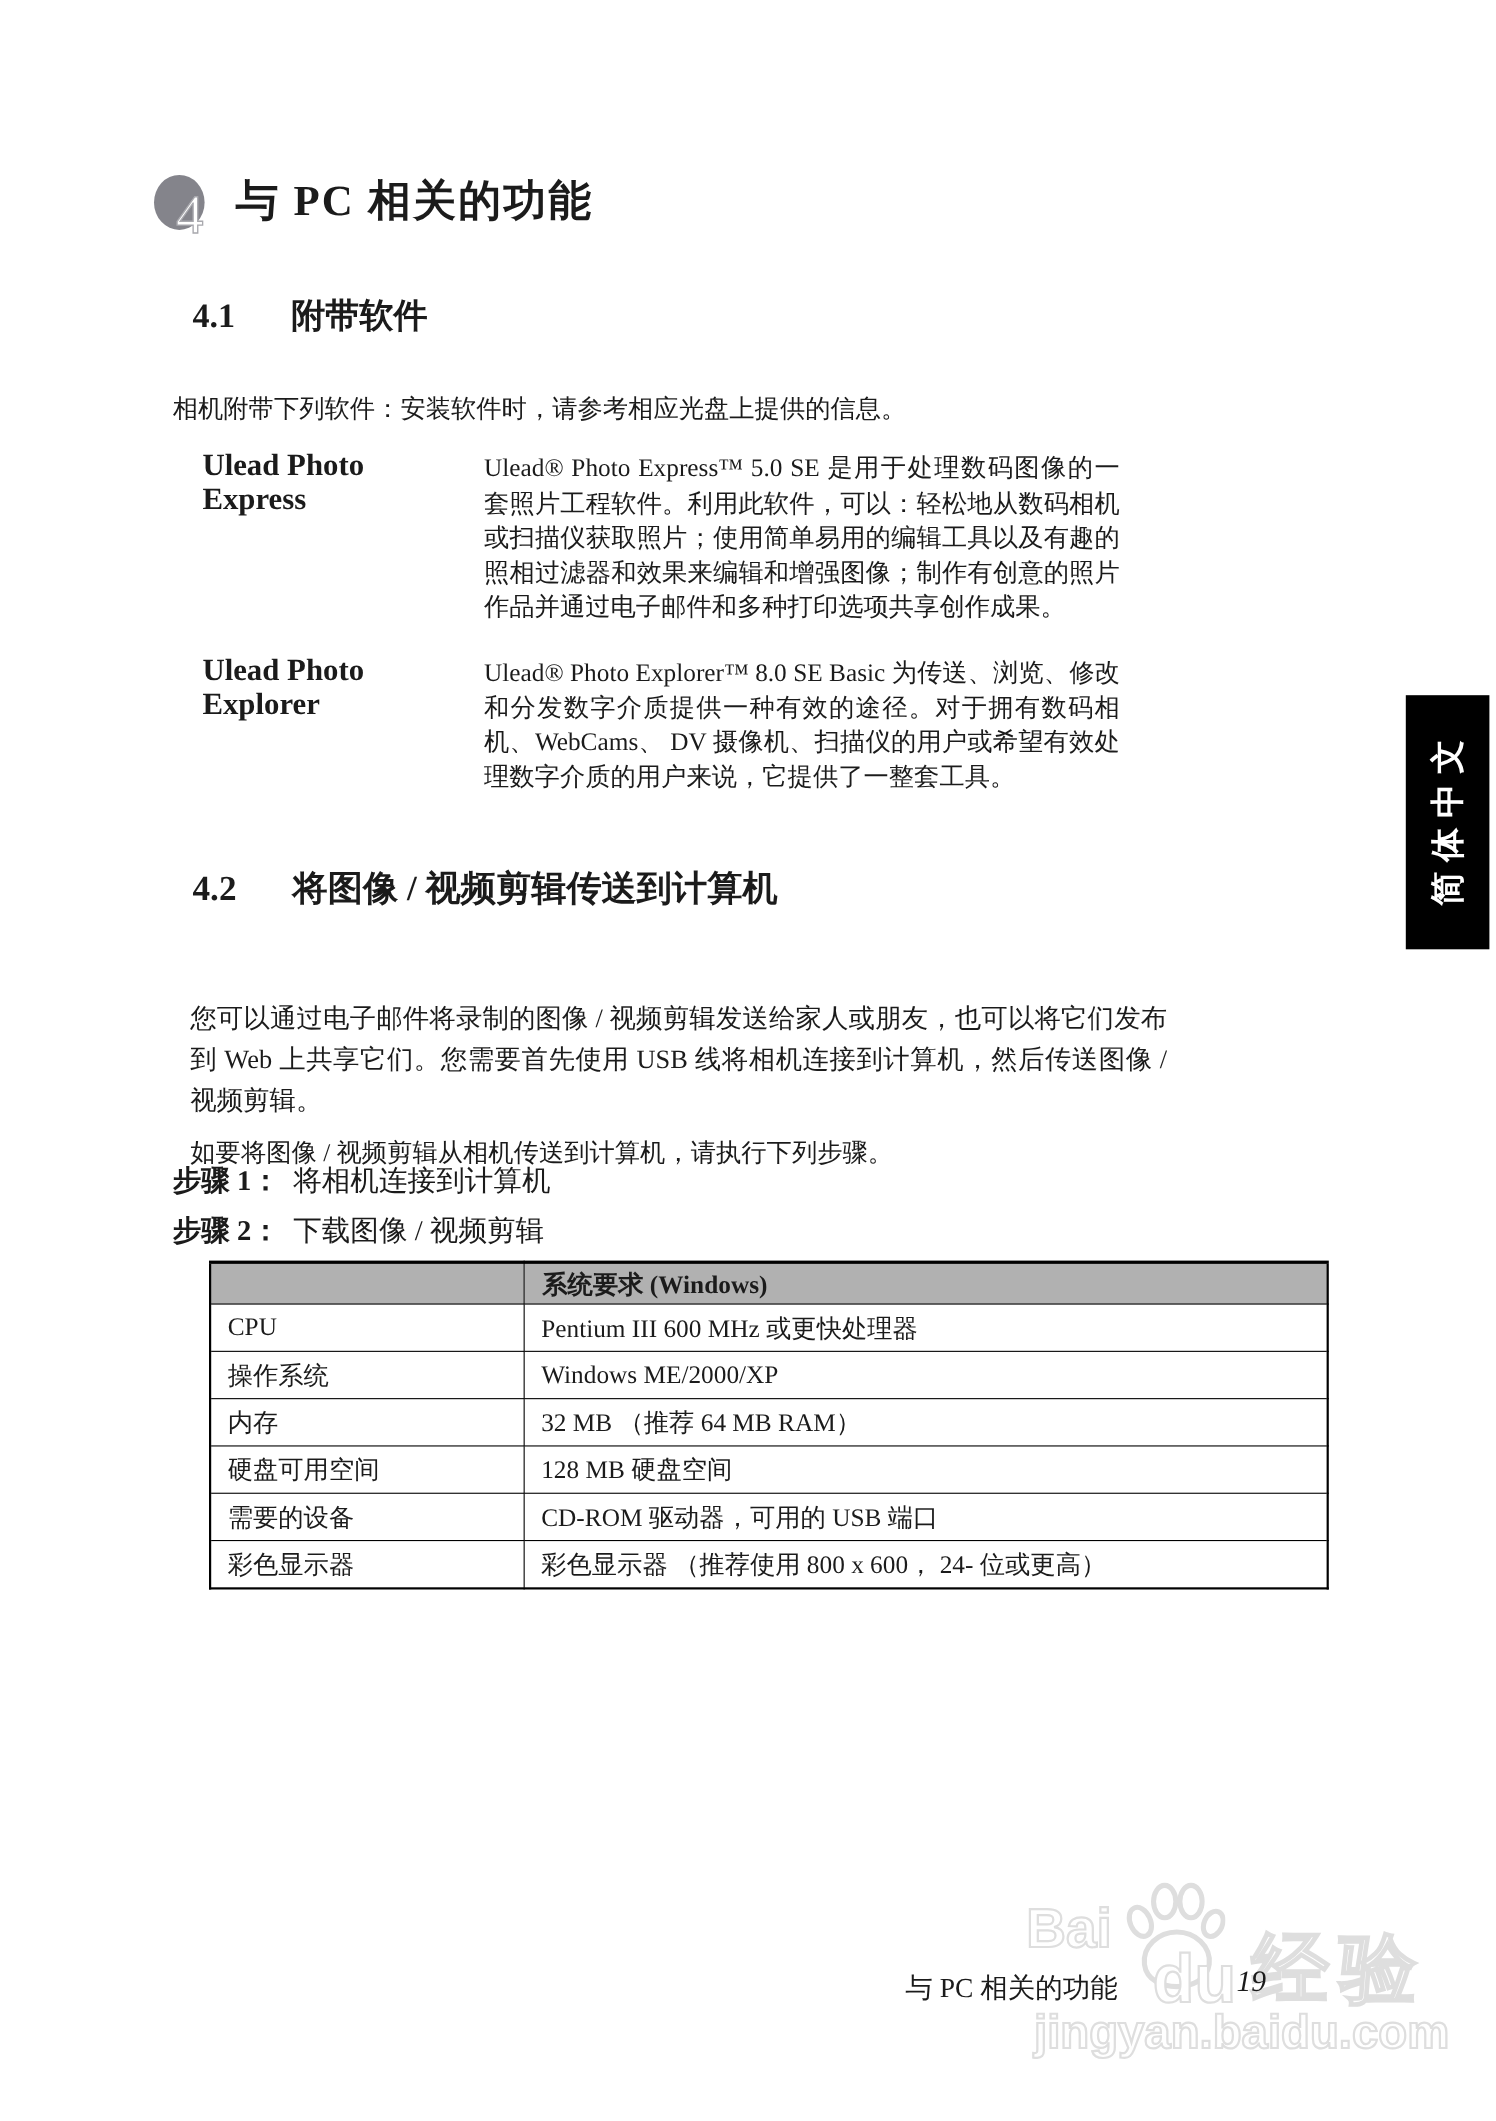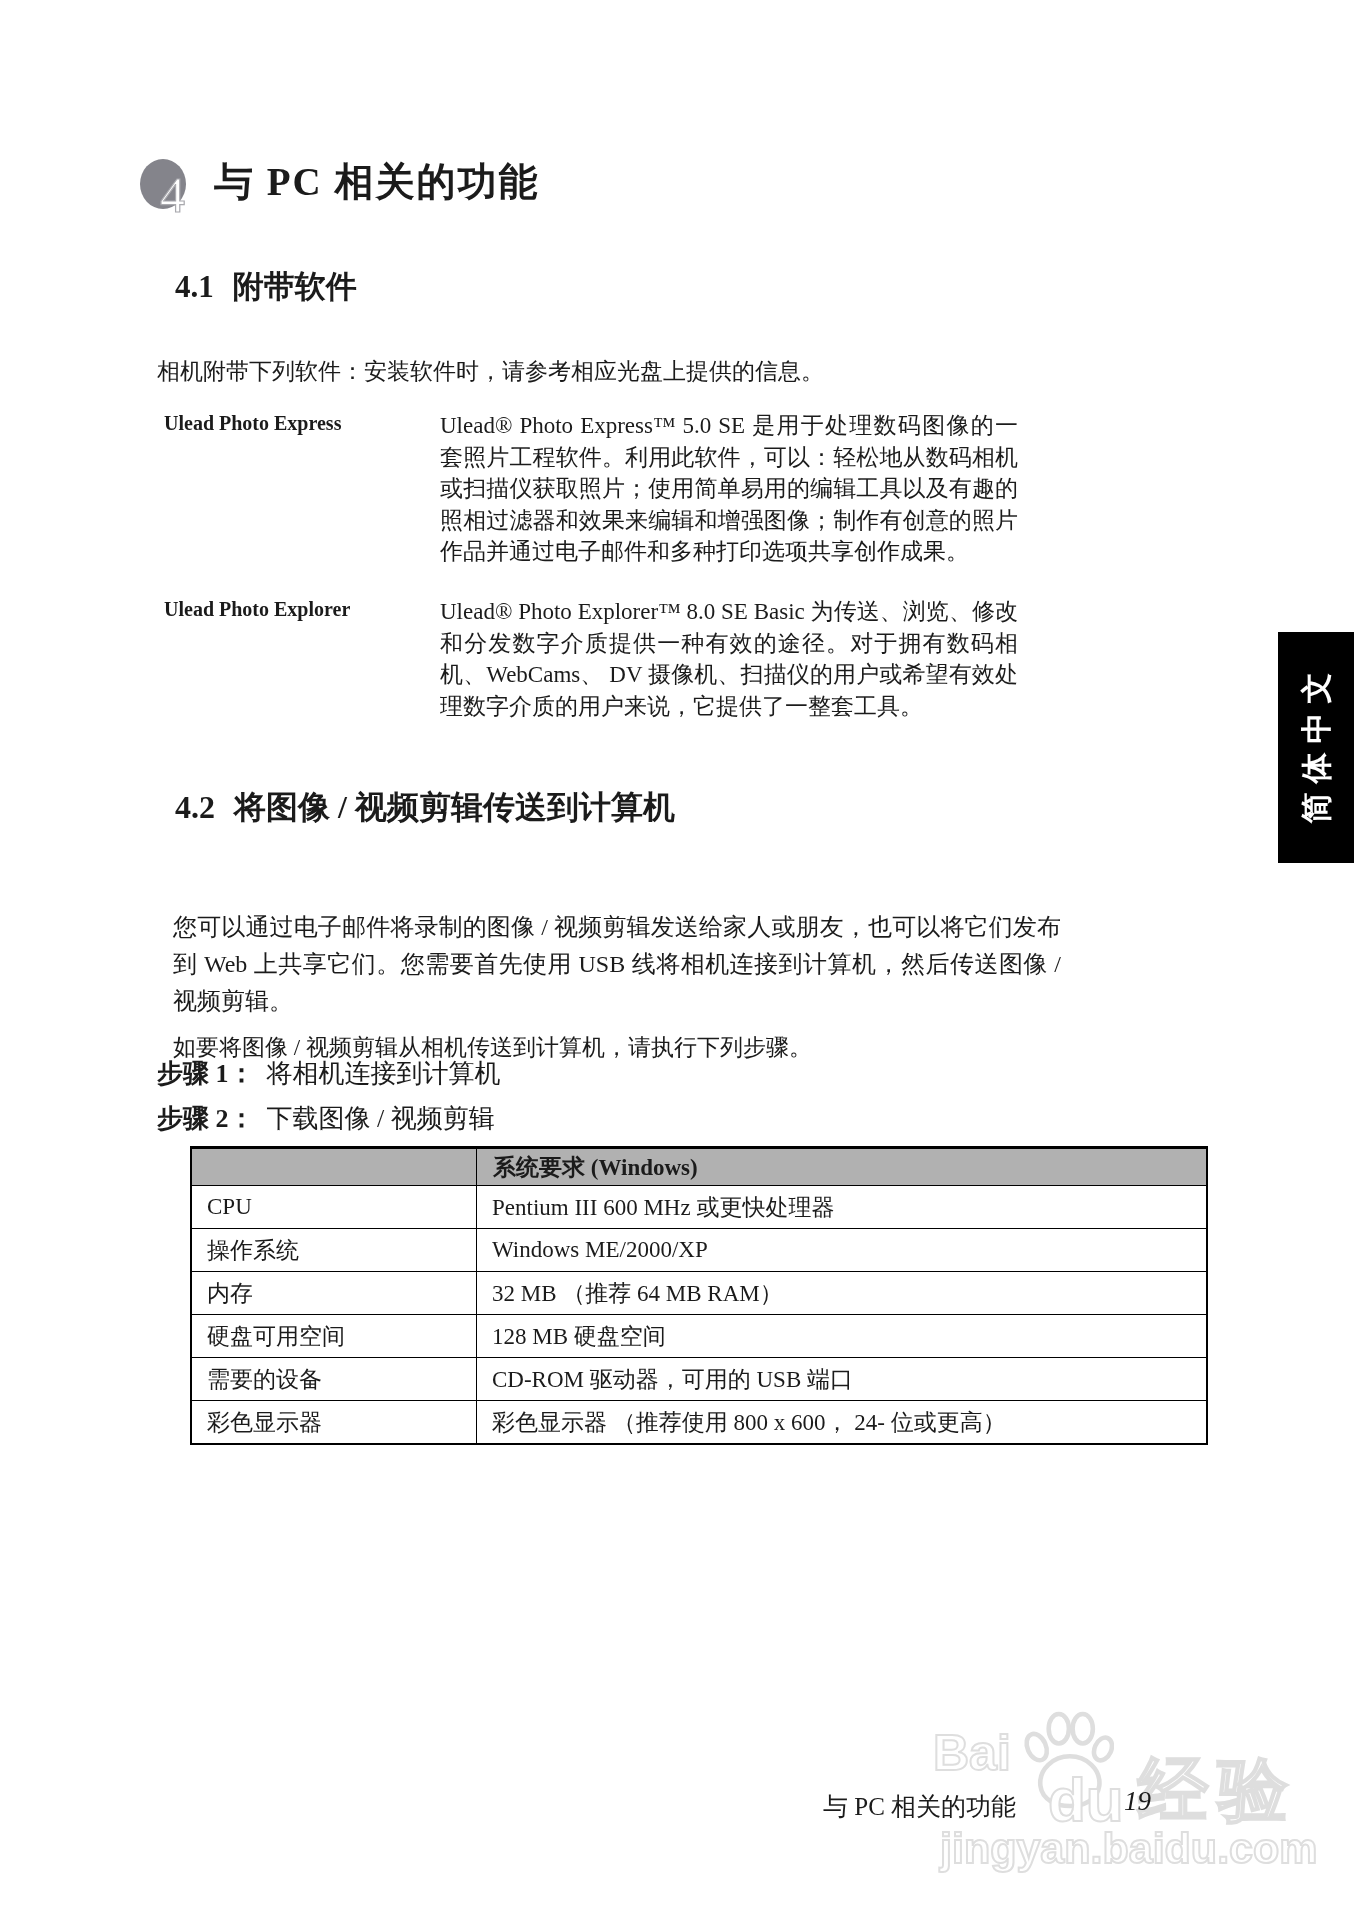--- a/index.html
+++ b/index.html
@@ -15,26 +15,26 @@
   .badge-num { position:absolute; left:160px; top:170px; font-size:50px; line-height:1;
                color:#fff; -webkit-text-stroke:1.2px #a9a9ae; z-index:1;
                font-family:"Liberation Serif", serif; }
   .chapter-title { position:absolute; left:214px; top:155px; margin:0;
                    font-size:39px; font-weight:bold; letter-spacing:2px; }
 
   
   .sec-heading { position:absolute; font-weight:bold; white-space:nowrap; }
   .s41 { left:175px; top:266px; font-size:31px; }
   .s42 { left:175px; top:786px; font-size:32px; }
-  .sec-title { margin-left:19px; }
+  .sec-title { margin-left:51px; }
 
   .intro { position:absolute; left:157px; top:356px; margin:0; font-size:23px; }
 
-  .sw-name { position:absolute; left:164px; width:205px; font-weight:bold;
-             font-size:20px; line-height:31px; }
+  .sw-name { position:absolute; left:184px; width:205px; font-weight:bold;
+             font-size:28px; line-height:31px; }
   .sw-name-1 { top:408px; }
   .sw-name-2 { top:594px; }
   .sw-desc { position:absolute; left:440px; width:578px; font-size:23px;
              line-height:31.5px; text-align:justify; }
   .sw-desc-1 { top:410px; }
   .sw-desc-2 { top:596px; }
 
   .para { position:absolute; margin:16px; }
   .para1 { left:157px; top:893px; width:888px; font-size:24px; line-height:37px;
            text-align:justify; }

